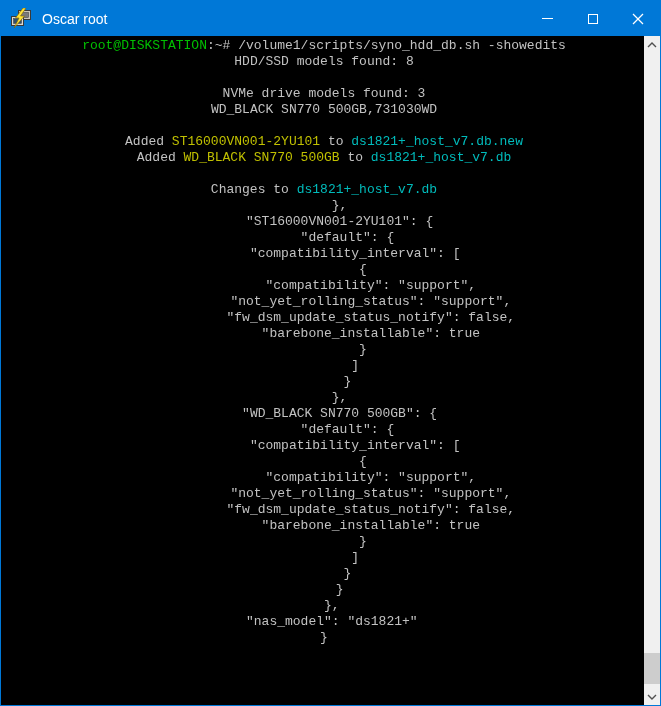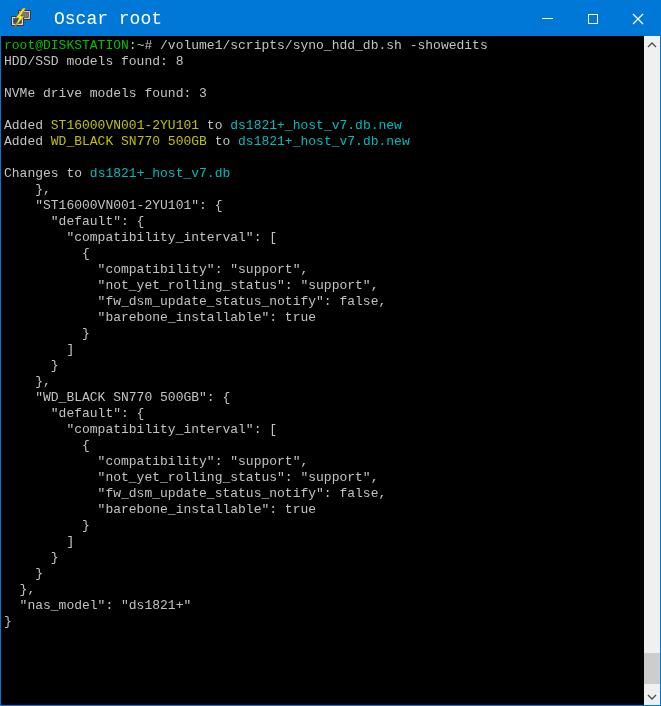--- a/index.html
+++ b/index.html
@@ -14,35 +14,35 @@
   }
 
   
   .titlebar {
     height: 35px; flex-shrink: 0;
     background: var(--titlebar, #0078D7);
     display: flex; align-items: center;
   }
   .titlebar-icon { margin-left: 9px; width: 22px; height: 22px; flex-shrink: 0; }
   .titlebar-title {
-    color: #fff; font-family: Liberation Mono, monospace;
-    font-size: 18px; margin-left: 22px; flex: 1;
+    color: #fff; font-family: Liberation Sans, sans-serif;
+    font-size: 14px; margin-left: 10px; flex: 1;
     white-space: nowrap; overflow: hidden;
   }
   .controls { display: flex; height: 100%; }
   .ctrl-btn {
     width: 45px; height: 100%;
     display: flex; align-items: center; justify-content: center;
     cursor: default;
   }
   .glyph-min { width: 11px; height: 1px; background: #fff; }
   .glyph-max { width: 10px; height: 10px; border: 1px solid #fff; }
 
   
-  .win-body { flex: 1; display: flex; min-height: 0; }
+  .win-body { flex: 1; display: flex; min-height: 0; text-align: center; }
   .screen {
     flex: 1; min-width: 0;
     background: var(--terminal_bg, #000);
     padding: 2px 0 0 3px; overflow: hidden;
   }
   .tline {
     white-space: pre;
     font-size: 13px; line-height: 16px; height: 16px;
     color: var(--fg, #C2C2C2);
     font-family: "Liberation Mono", monospace;
@@ -98,23 +98,24 @@
       </div>
     </div>
   </div>
 
   <div class="win-body">
     <div class="screen">
         <div class="tline"><span class="seg-green">root@DISKSTATION</span><span class="seg-fg">:~# /volume1/scripts/syno_hdd_db.sh -showedits</span></div>
         <div class="tline"><span class="seg-fg">HDD/SSD models found: 8</span></div>
         <div class="tline"> </div>
         <div class="tline"><span class="seg-fg">NVMe drive models found: 3</span></div>
+        <div class="tline"><span class="seg-fg">WD_BLACK SN770 500GB,731030WD</span></div>
         <div class="tline"> </div>
         <div class="tline"><span class="seg-fg">Added </span><span class="seg-yellow">ST16000VN001-2YU101</span><span class="seg-fg"> to </span><span class="seg-cyan">ds1821+_host_v7.db.new</span></div>
-        <div class="tline"><span class="seg-fg">Added </span><span class="seg-yellow">WD_BLACK SN770 500GB</span><span class="seg-fg"> to </span><span class="seg-cyan">ds1821+_host_v7.db.new</span></div>
+        <div class="tline"><span class="seg-fg">Added </span><span class="seg-yellow">WD_BLACK SN770 500GB</span><span class="seg-fg"> to </span><span class="seg-cyan">ds1821+_host_v7.db</span></div>
         <div class="tline"> </div>
         <div class="tline"><span class="seg-fg">Changes to </span><span class="seg-cyan">ds1821+_host_v7.db</span></div>
         <div class="tline"><span class="seg-fg">    },</span></div>
         <div class="tline"><span class="seg-fg">    "ST16000VN001-2YU101": {</span></div>
         <div class="tline"><span class="seg-fg">      "default": {</span></div>
         <div class="tline"><span class="seg-fg">        "compatibility_interval": [</span></div>
         <div class="tline"><span class="seg-fg">          {</span></div>
         <div class="tline"><span class="seg-fg">            "compatibility": "support",</span></div>
         <div class="tline"><span class="seg-fg">            "not_yet_rolling_status": "support",</span></div>
         <div class="tline"><span class="seg-fg">            "fw_dsm_update_status_notify": false,</span></div>

